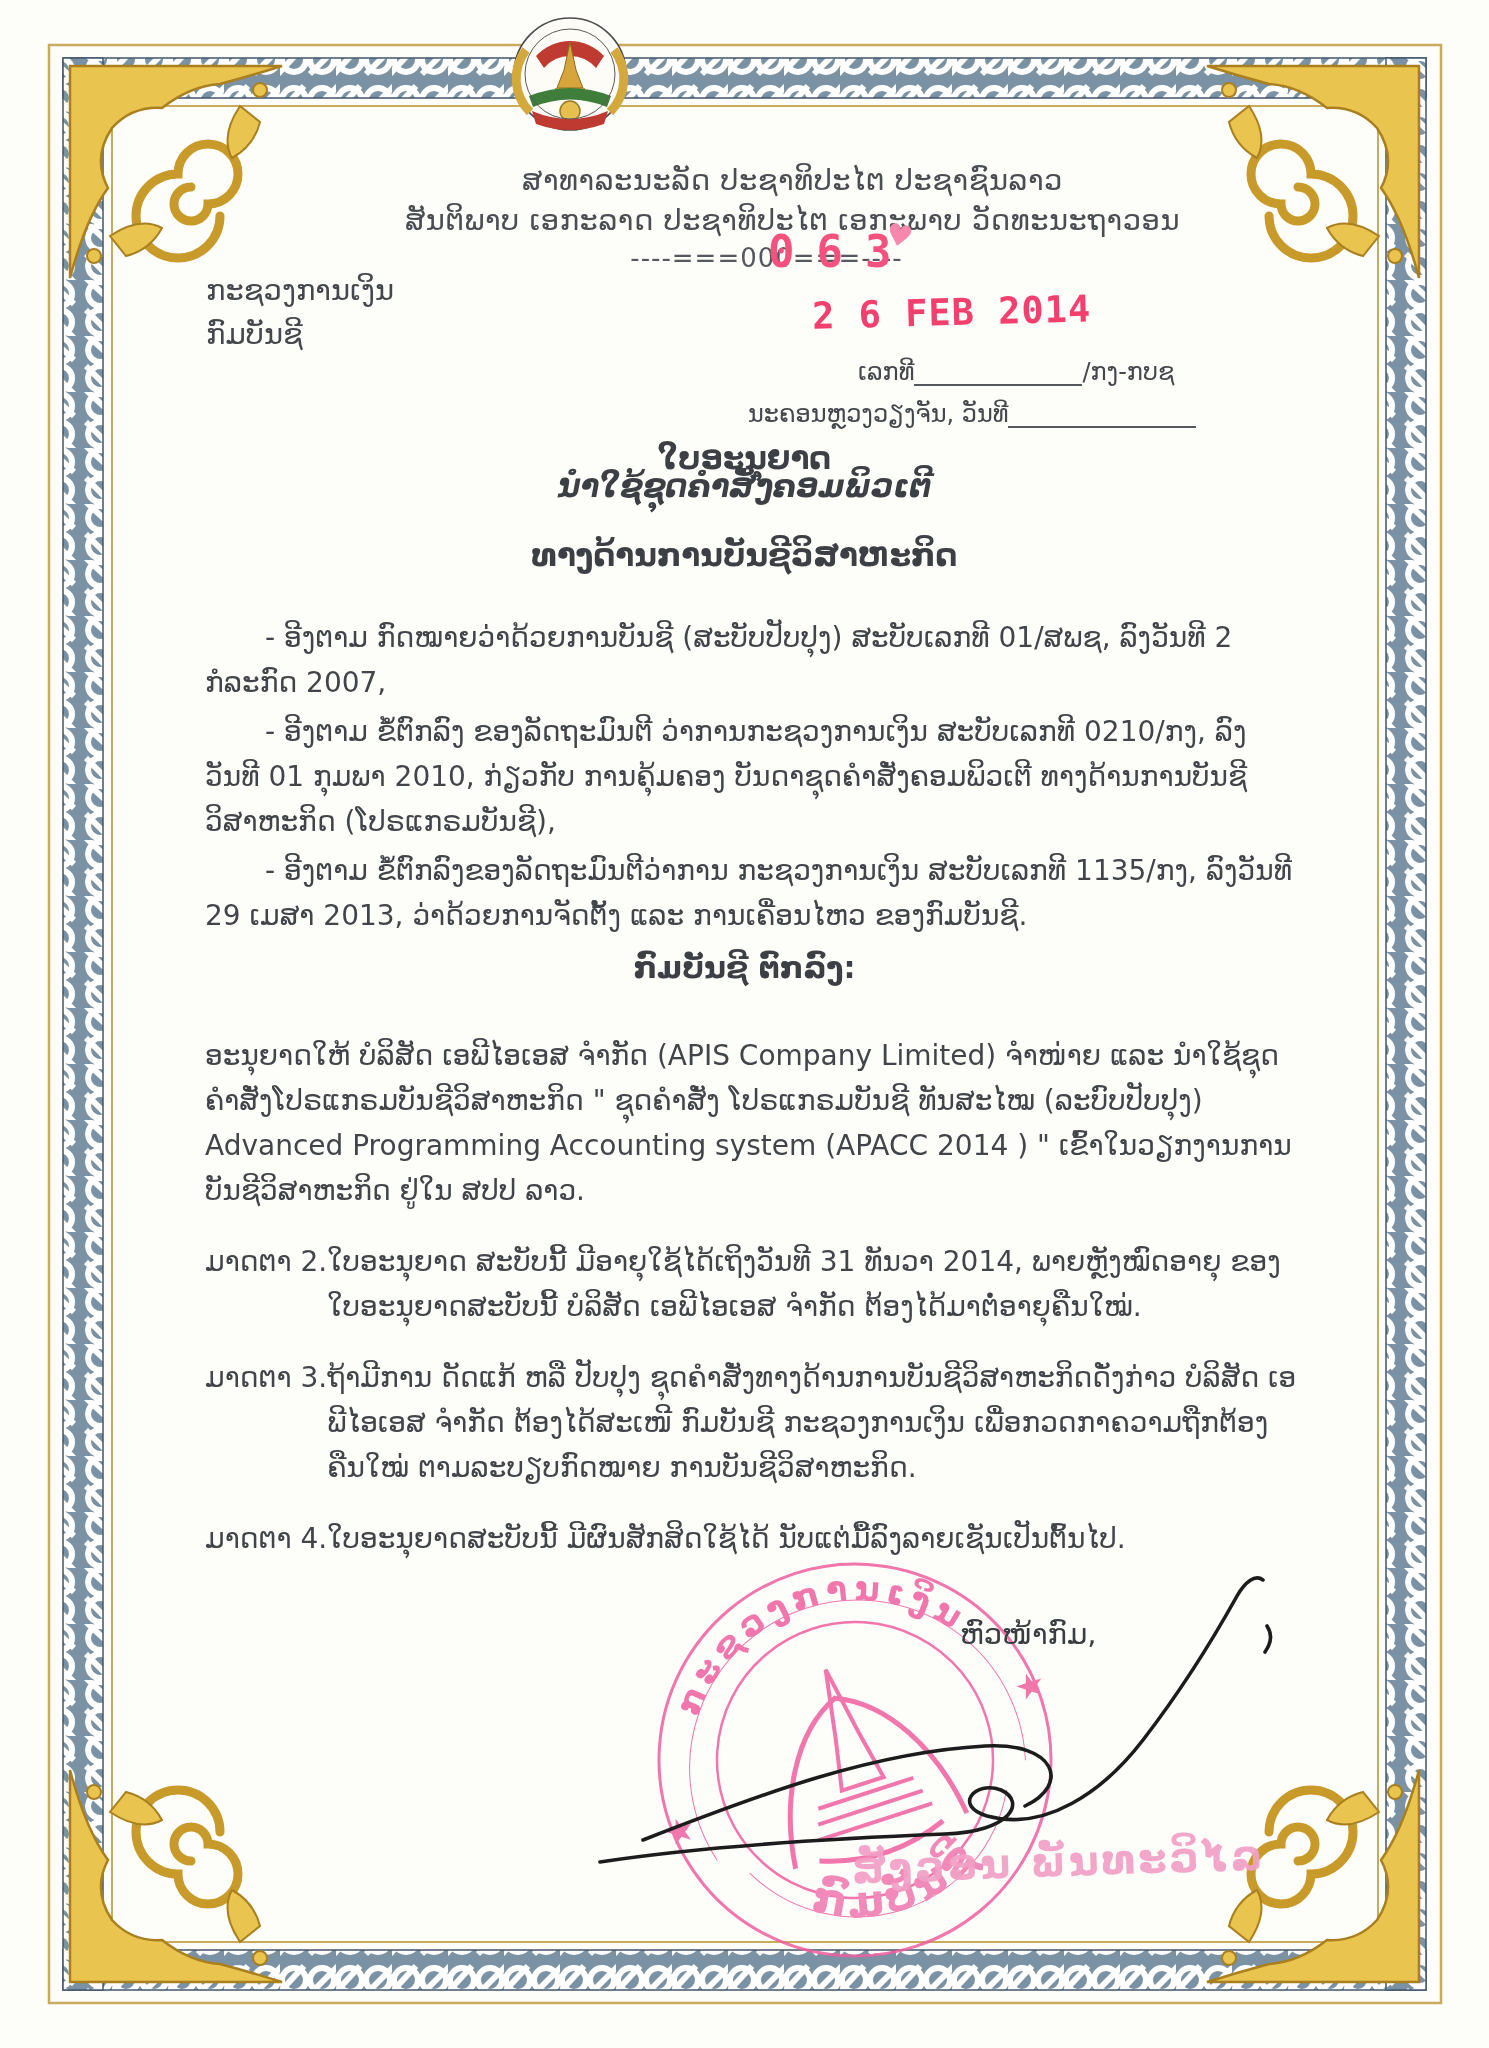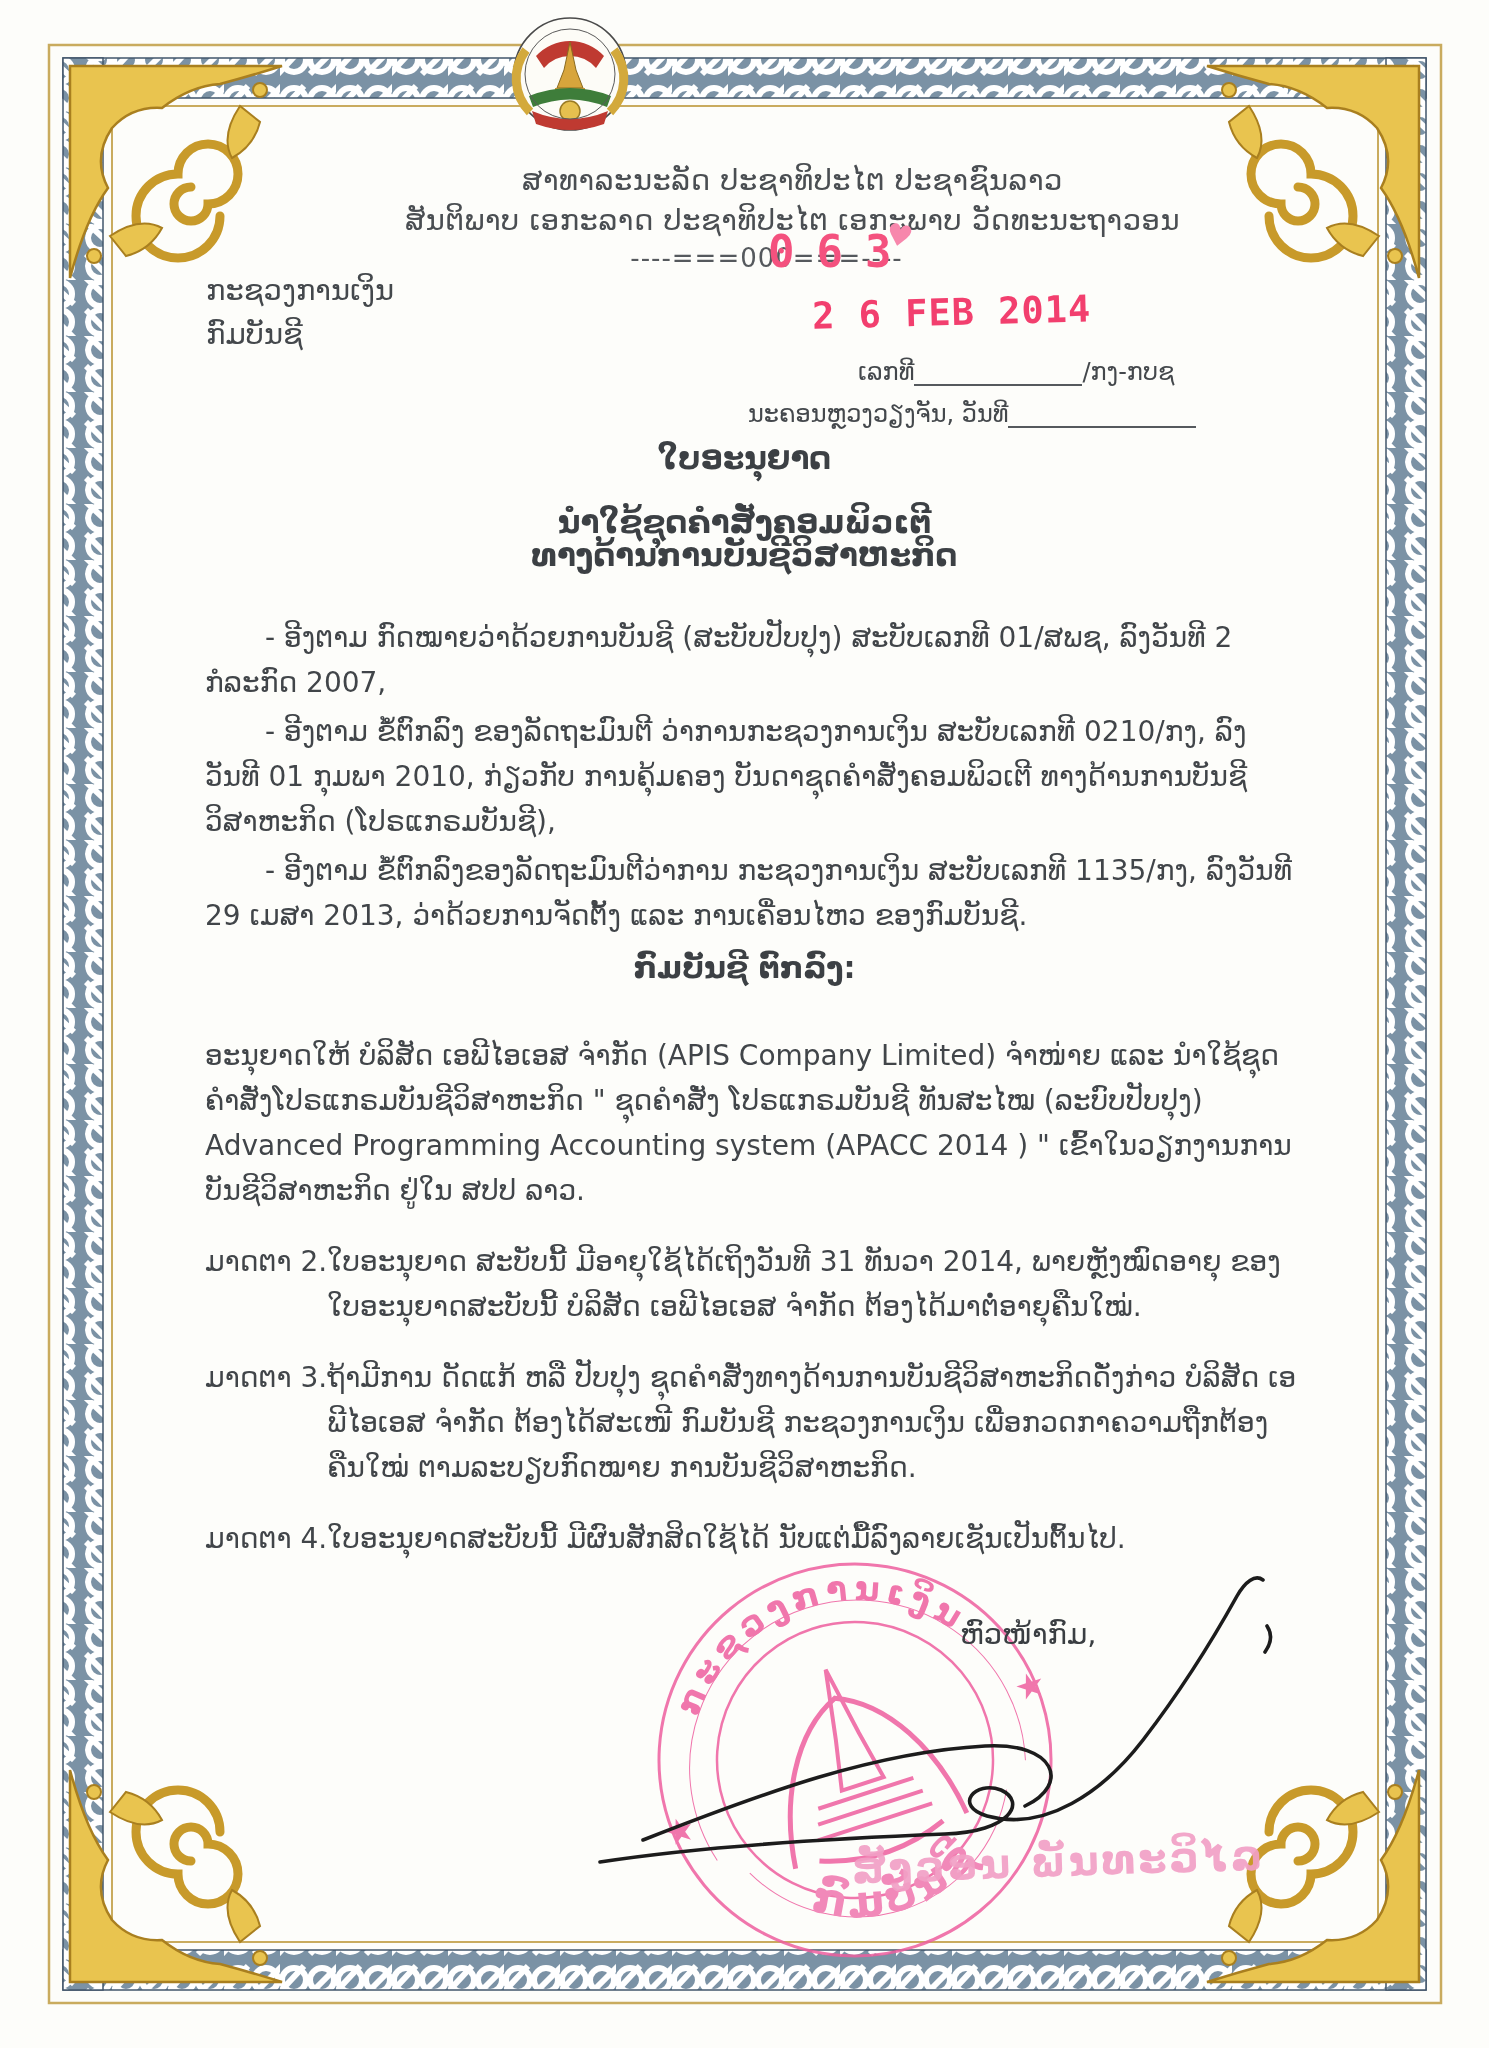--- a/index.html
+++ b/index.html
@@ -114,21 +114,21 @@
     <div class="abs ref-line" style="left:858px;top:358px;">
       <span>ເລກທີ</span><span class="uline" style="width:168px;"></span><span>/ກງ-ກບຊ</span>
     </div>
 
     <div class="abs ref-line" style="left:748px;top:400px;">
       <span>ນະຄອນຫຼວງວຽງຈັນ, ວັນທີ</span><span class="uline" style="width:188px;"></span>
     </div>
     <div class="abs stamp-date" style="left:812px;top:291px;">2 6 FEB 2014</div>
 
     <div class="abs centered title-line" style="top:440px;">ໃບອະນຸຍາດ</div>
-    <div class="abs centered title-line" style="top:504px;">ນຳໃຊ້ຊຸດຄຳສັ່ງຄອມພິວເຕີ</div>
+    <div class="abs centered title-line" style="top:468px;font-style:italic;">ນຳໃຊ້ຊຸດຄຳສັ່ງຄອມພິວເຕີ</div>
     <div class="abs centered title-line" style="top:537px;">ທາງດ້ານການບັນຊີວິສາຫະກິດ</div>
 
     <div class="abs body-text preamble" style="left:205px;top:615px;width:1092px;">
       <p>- ອີງຕາມ ກົດໝາຍວ່າດ້ວຍການບັນຊີ (ສະບັບປັບປຸງ) ສະບັບເລກທີ 01/ສພຊ, ລົງວັນທີ 2 ກໍລະກົດ 2007,</p>
       <p>- ອີງຕາມ ຂໍ້ຕົກລົງ ຂອງລັດຖະມົນຕີ ວ່າການກະຊວງການເງິນ ສະບັບເລກທີ 0210/ກງ, ລົງວັນທີ 01 ກຸມພາ 2010, ກ່ຽວກັບ ການຄຸ້ມຄອງ ບັນດາຊຸດຄຳສັ່ງຄອມພິວເຕີ ທາງດ້ານການບັນຊີວິສາຫະກິດ (ໂປຣແກຣມບັນຊີ),</p>
       <p>- ອີງຕາມ ຂໍ້ຕົກລົງຂອງລັດຖະມົນຕີວ່າການ ກະຊວງການເງິນ ສະບັບເລກທີ 1135/ກງ, ລົງວັນທີ 29 ເມສາ 2013, ວ່າດ້ວຍການຈັດຕັ້ງ ແລະ ການເຄື່ອນໄຫວ ຂອງກົມບັນຊີ.</p>
     </div>
 
     <div class="abs centered heading" style="top:950px;">ກົມບັນຊີ ຕົກລົງ:</div>
 

